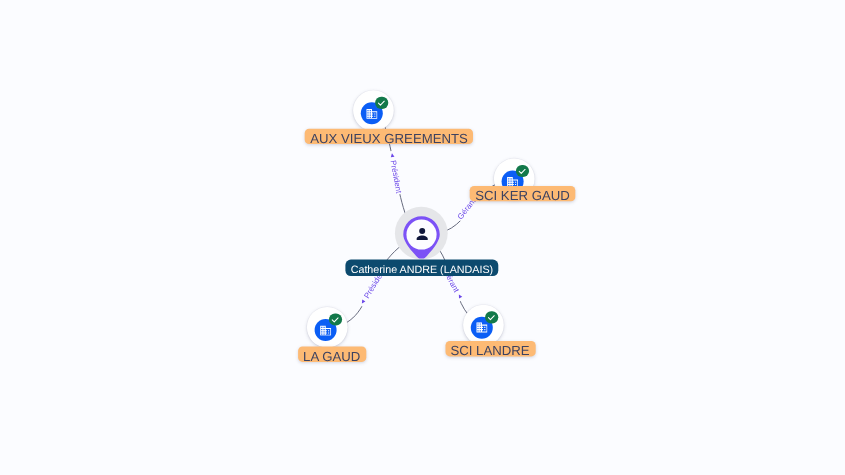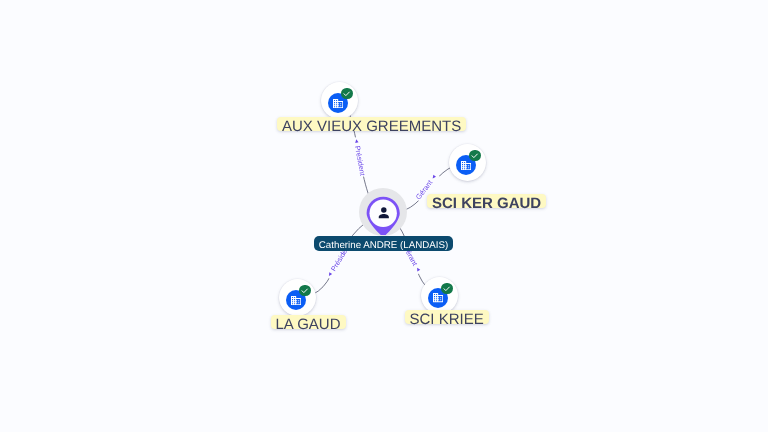--- a/index.html
+++ b/index.html
@@ -20,22 +20,22 @@
     margin-left:-4.4px;margin-top:-4.1px;fill:#fff;}
   .badge{position:absolute;width:11.2px;height:11.2px;border-radius:50%;
     background:#13794a;left:1.9px;top:-12.4px;}
   .badge svg{position:absolute;left:0;top:0;width:11px;height:11px;}
 
   .pin-halo{position:absolute;width:48px;height:48px;
     left:-24px;top:-24px;border-radius:50%;background:#e5e6e9;}
   .pin{position:absolute;left:-17.5px;top:-16.4px;}
   .pin svg{display:block;}
 
-  .label{position:absolute;white-space:nowrap;background:#fef9c3;
-    border-radius:4px;color:#3d4260;font-size:15px;line-height:9.5px;
+  .label{position:absolute;white-space:nowrap;background:#fdba74;
+    border-radius:4px;color:#3d4260;font-size:12px;line-height:9.5px;
     padding:4.5px 5px 0.4px;box-shadow:0 1px 3px rgba(70,75,110,.22);}
   .label.center{background:#0c4a6e;color:#fff;font-size:9.75px;line-height:9.8px;padding:4.8px 4.8px 0.1px;border-radius:5px;box-shadow:none;}
   .elabel{position:absolute;white-space:nowrap;color:#6a46e8;font-size:7.2px;
     line-height:8px;letter-spacing:0px;background:#fbfcff;padding:0 1px;}
   .earrow{font-size:5.6px;vertical-align:1px;}
 </style>
 </head>
 <body>
 
 <div id="stage">
@@ -72,21 +72,21 @@
           <svg viewBox="2 3 20 18">
             <path d="M12 7V3H2v18h20V7H12zM6 19H4v-2h2v2zm0-4H4v-2h2v2zm0-4H4V9h2v2zm0-4H4V5h2v2zm4 12H8v-2h2v2zm0-4H8v-2h2v2zm0-4H8V9h2v2zm0-4H8V5h2v2zm10 12h-8v-2h2v-2h-2v-2h2v-2h-2V9h8v10zm-2-8h-2v2h2v-2zm0 4h-2v2h2v-2z"></path>
           </svg>
         </div>
         <div class="badge">
           <svg viewBox="0 0 12 12">
             <path d="M3.3 6.3l2.0 2.0 3.8-3.9" stroke="#fff" stroke-width="1.05" fill="none" stroke-linecap="round" stroke-linejoin="round"></path>
           </svg>
         </div>
       </div>
-      <div class="label" style="left: 427px; top: 194px; font-weight: bold;">SCI KER GAUD</div>
+      <div class="label" style="left: 427px; top: 169px;">SCI KER GAUD</div>
       <div class="node" style="left: 297.5px; top: 297.5px;">
         <div class="comp-circle"></div>
         <div class="comp-inner">
           <svg viewBox="2 3 20 18">
             <path d="M12 7V3H2v18h20V7H12zM6 19H4v-2h2v2zm0-4H4v-2h2v2zm0-4H4V9h2v2zm0-4H4V5h2v2zm4 12H8v-2h2v2zm0-4H8v-2h2v2zm0-4H8V9h2v2zm0-4H8V5h2v2zm10 12h-8v-2h2v-2h-2v-2h2v-2h-2V9h8v10zm-2-8h-2v2h2v-2zm0 4h-2v2h2v-2z"></path>
           </svg>
         </div>
         <div class="badge">
           <svg viewBox="0 0 12 12">
             <path d="M3.3 6.3l2.0 2.0 3.8-3.9" stroke="#fff" stroke-width="1.05" fill="none" stroke-linecap="round" stroke-linejoin="round"></path>
@@ -100,21 +100,21 @@
           <svg viewBox="2 3 20 18">
             <path d="M12 7V3H2v18h20V7H12zM6 19H4v-2h2v2zm0-4H4v-2h2v2zm0-4H4V9h2v2zm0-4H4V5h2v2zm4 12H8v-2h2v2zm0-4H8v-2h2v2zm0-4H8V9h2v2zm0-4H8V5h2v2zm10 12h-8v-2h2v-2h-2v-2h2v-2h-2V9h8v10zm-2-8h-2v2h2v-2zm0 4h-2v2h2v-2z"></path>
           </svg>
         </div>
         <div class="badge">
           <svg viewBox="0 0 12 12">
             <path d="M3.3 6.3l2.0 2.0 3.8-3.9" stroke="#fff" stroke-width="1.05" fill="none" stroke-linecap="round" stroke-linejoin="round"></path>
           </svg>
         </div>
       </div>
-      <div class="label" style="left: 404.5px; top: 310px;">SCI KRIEE</div>
+      <div class="label" style="left: 404.5px; top: 310px;">SCI LANDRE</div>
       <div class="node" style="left: 383px; top: 212px;">
         <div class="pin-halo"></div>
         <div class="pin">
           <svg width="34.4" height="39.8" viewBox="0 0 66.8 77.2">
             <path d="M33.4 1.2C15.6 1.2 1.2 15.6 1.2 33.4c0 9.4 8.6 24 27.0 42.0a6.8 6.8 0 0 0 10.4 0c18.4-18 27-32.6 27-42.0C65.6 15.6 51.2 1.2 33.4 1.2z" fill="#7c52f6"></path>
             <circle cx="33.4" cy="33.4" r="26.6" fill="#fdfdff"></circle>
             <path d="M34.6 32.6a5.3 5.3 0 1 0 0-10.6 5.3 5.3 0 0 0 0 10.6zm0 2.4c-4.7 0-9.8 2.4-9.8 5.7v2.3h19.6v-2.3c0-3.3-5.1-5.7-9.8-5.7z" fill="#10173a"></path>
           </svg>
         </div>
       </div>

